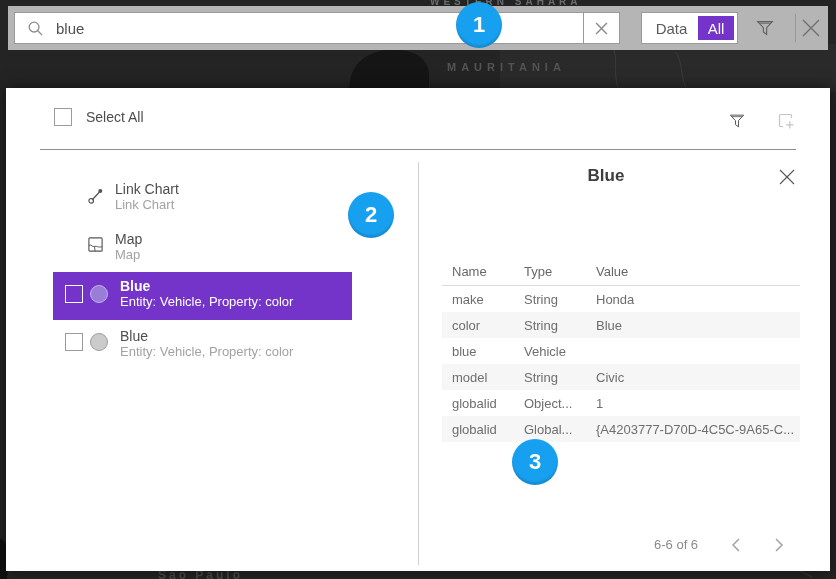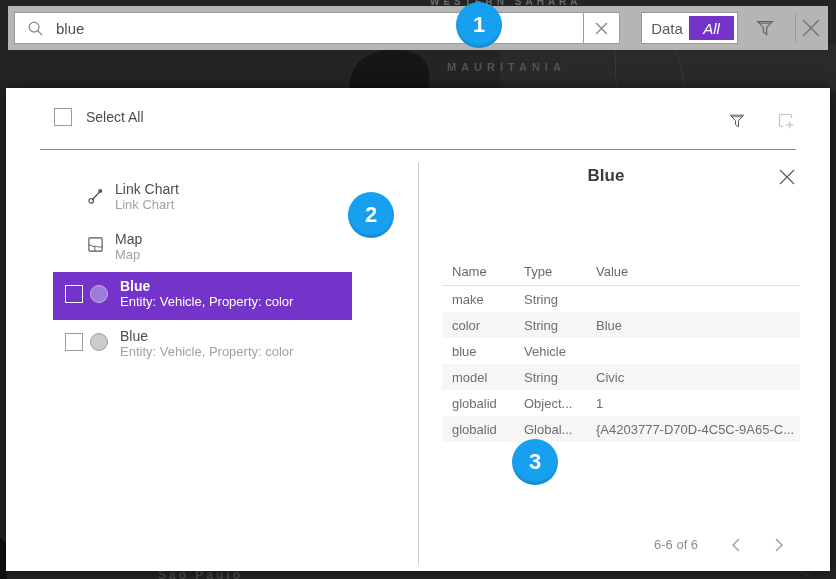--- a/index.html
+++ b/index.html
@@ -21,21 +21,21 @@
   .search-box .icn{margin-left:12px;}
   .search-input{flex:1;border:none;outline:none;margin-left:10px;font-family:"Liberation Sans",sans-serif;
                 font-size:15px;color:#4f4f4f;background:transparent;}
   .clear-btn{position:absolute;left:575px;top:6px;width:37px;height:32px;box-sizing:border-box;
              background:#fff;border:1px solid #9a9a9a;display:flex;align-items:center;justify-content:center;
              cursor:pointer;padding:0;}
   .toggle{position:absolute;left:633px;top:6px;width:97px;height:32px;box-sizing:border-box;background:#fff;
           border:1px solid #9a9a9a;display:flex;padding:3px;}
   .seg{display:flex;align-items:center;justify-content:center;font-size:15px;cursor:pointer;}
   .seg-data{flex:1;color:#595959;}
-  .seg-all{width:45px;background:var(--accent,#7433c9);color:#fff;font-style:italic;}
+  .seg-all{width:36px;background:var(--accent,#7433c9);color:#fff;}
   .bar-funnel{position:absolute;left:746px;top:11px;width:22px;height:22px;background:none;border:none;padding:0;cursor:pointer;}
   .bar-divider{position:absolute;left:787px;top:8px;width:1px;height:28px;background:#999;}
   .bar-close{position:absolute;left:791px;top:10px;width:24px;height:24px;background:none;border:none;padding:0;cursor:pointer;}
 
   
   .callout{position:absolute;width:46px;height:46px;border-radius:50%;background:var(--badge,#18a0f0);
            color:#fff;font-size:22px;font-weight:bold;display:flex;align-items:center;justify-content:center;
            z-index:6;box-shadow:inset 0 -3px 2px rgba(0,0,0,.12);}
   .c1{left:456px;top:2px;}
   .c2{left:348px;top:192px;}
@@ -213,20 +213,21 @@
 
     <div class="table">
       <div class="t-head">
         <span class="col-n">Name</span>
         <span class="col-t">Type</span>
         <span class="col-v">Value</span>
       </div>
       <div class="t-row">
         <span class="col-n">make</span>
         <span class="col-t">String</span>
+        <span class="col-v">Honda</span>
       </div>
       <div class="t-row alt">
         <span class="col-n">color</span>
         <span class="col-t">String</span>
         <span class="col-v">Blue</span>
       </div>
       <div class="t-row">
         <span class="col-n">blue</span>
         <span class="col-t">Vehicle</span>
       </div>

